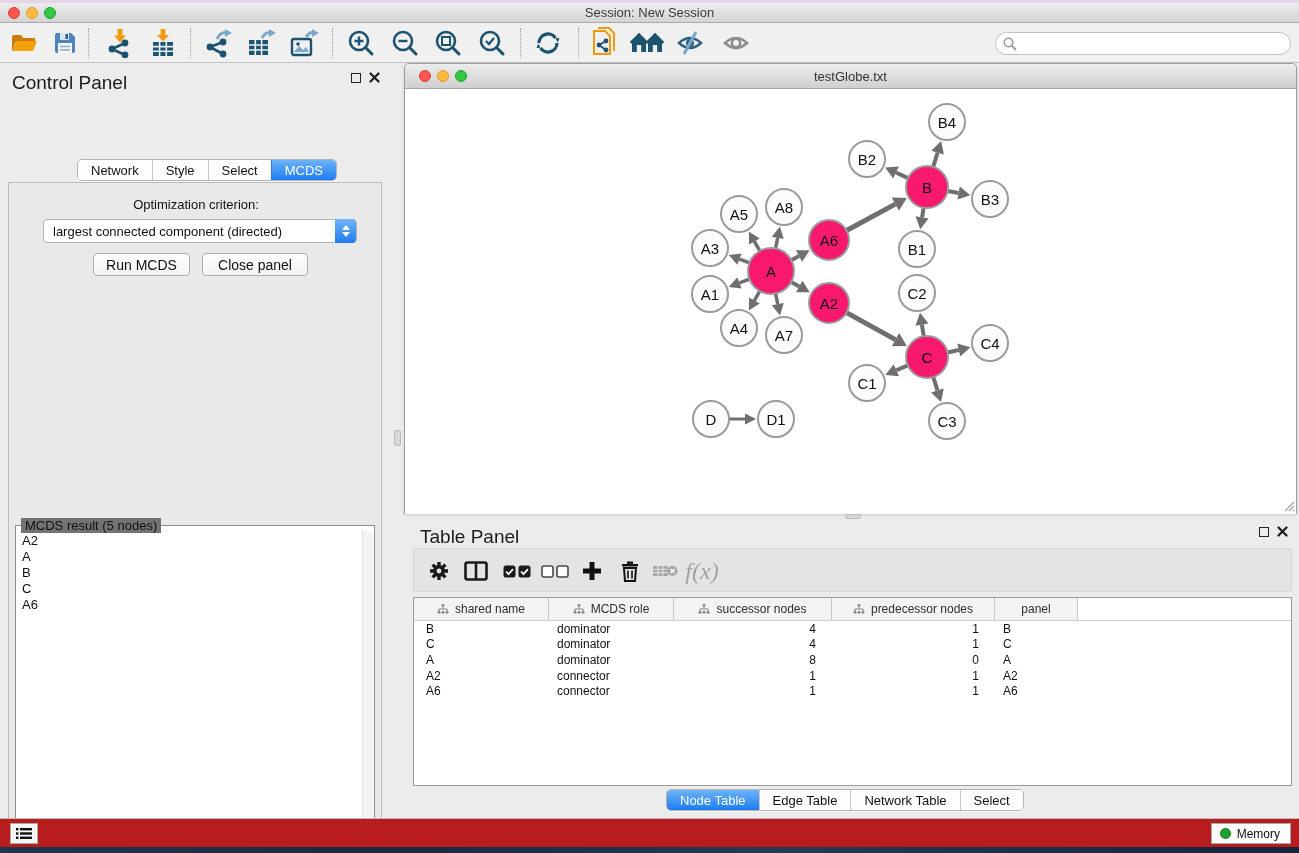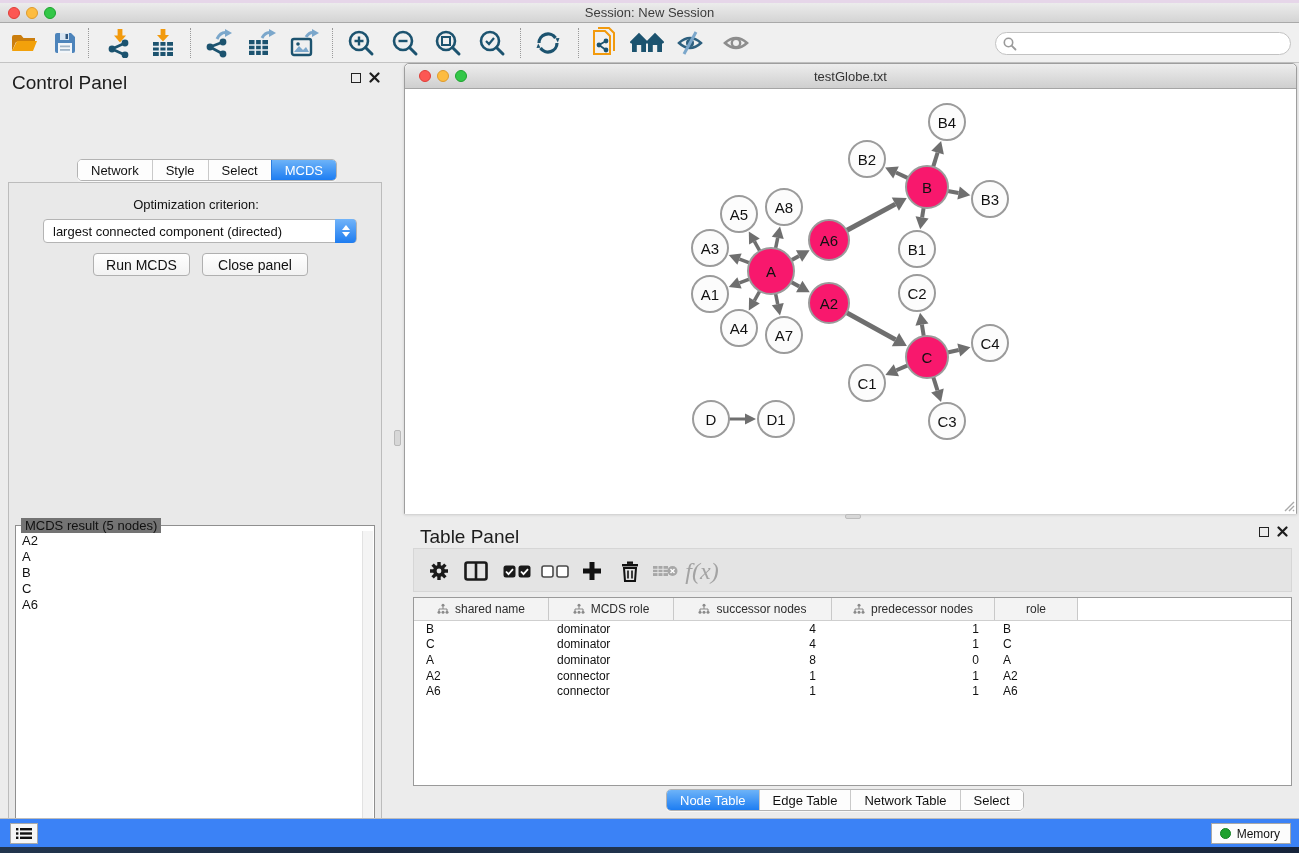--- a/index.html
+++ b/index.html
@@ -73,21 +73,21 @@
   .th { background:#f3f3f3; border-right:1px solid #c9c9c9; display:flex; align-items:center; justify-content:center; gap:6px;
     font-size:12px; color:#2e2e2e; }
   .table-row { display:flex; height:15.6px; align-items:center; }
   .td { font-size:12px; color:#111; overflow:hidden; white-space:nowrap; }
   .td.left { padding-left:12px; text-align:left; }
   .td.left2 { padding-left:8px; text-align:left; }
   .td.right { padding-right:16px; text-align:right; }
   #tp-tabs { position:absolute; left:262px; top:269px; }
 
   
-  #status-bar { left:0; top:818px; width:1299px; height:29px; background:#3b82f6; border-top:1px solid #bdbdbd; }
+  #status-bar { left:0; top:818px; width:1299px; height:29px; background:#b91c1c; border-top:1px solid #bdbdbd; }
   #task-history-button { position:absolute; left:10px; top:4px; width:28px; height:21px; background:#f6f6f6; border:1px solid #a8a8a8;
     display:flex; align-items:center; justify-content:center; }
   #memory-button { position:absolute; right:8px; top:4px; height:21px; padding:0 10px 0 8px; background:#fcfcfc; border:1px solid #a8a8a8;
     display:flex; align-items:center; gap:6px; font-size:12px; color:#111; }
   #memory-dot { width:11px; height:11px; border-radius:50%; background:#1fa12e; border:1px solid #128022; }
   #wallpaper-bottom { left:0; top:847px; width:1299px; height:6px;
     background:linear-gradient(90deg,#22354d,#1a2940 30%,#243a55 60%,#16233a); }
 </style>
 </head>
 <body>
@@ -534,21 +534,21 @@
           <svg width="12" height="12" viewBox="0 0 12 12">
             <circle cx="6" cy="2.2" r="1.5" fill="#8a8a8a"></circle>
             <path d="M6 3.5 V6 M2 6 H10 M2 6 V8 M10 6 V8" stroke="#8a8a8a" stroke-width="1.1" fill="none"></path>
             <circle cx="2" cy="9.3" r="1.5" fill="#8a8a8a"></circle>
             <circle cx="6" cy="9.3" r="1.5" fill="#8a8a8a"></circle>
             <circle cx="10" cy="9.3" r="1.5" fill="#8a8a8a"></circle>
           </svg>
           <span>predecessor nodes</span>
         </div>
         <div class="th" style="width: 83px;">
-          <span>role</span>
+          <span>panel</span>
         </div>
       </div>
     <div id="table-body">
         <div class="table-row">
           <div class="td left" style="width: 135px;">B</div>
           <div class="td left2" style="width: 125px;">dominator</div>
           <div class="td right" style="width: 158px;">4</div>
           <div class="td right" style="width: 163px;">1</div>
           <div class="td left2" style="width: 83px;">B</div>
         </div>

